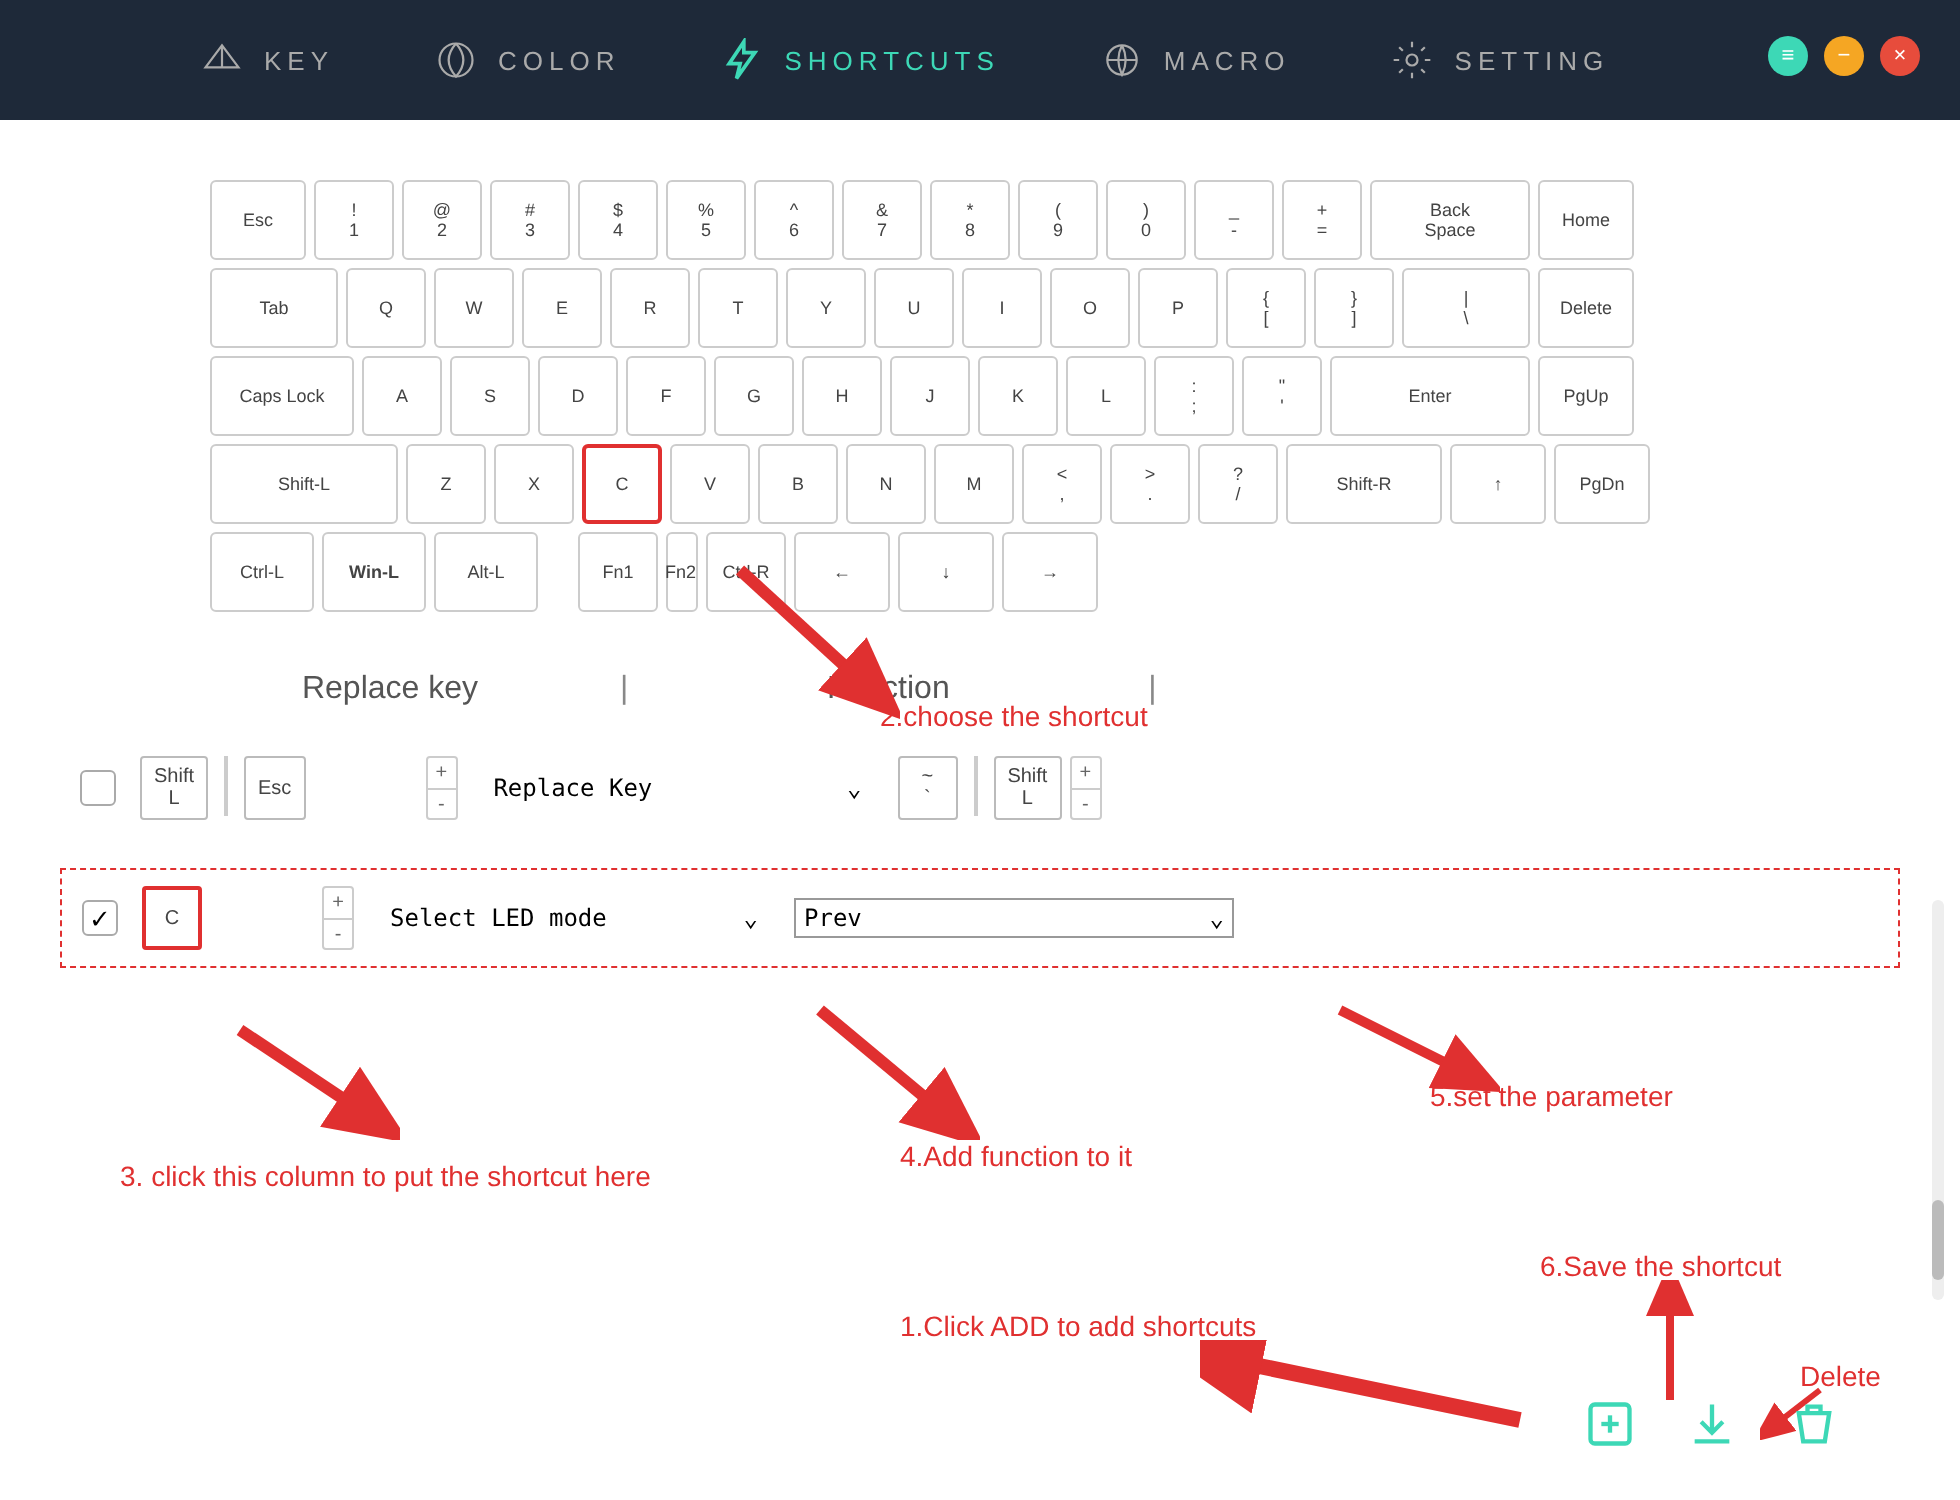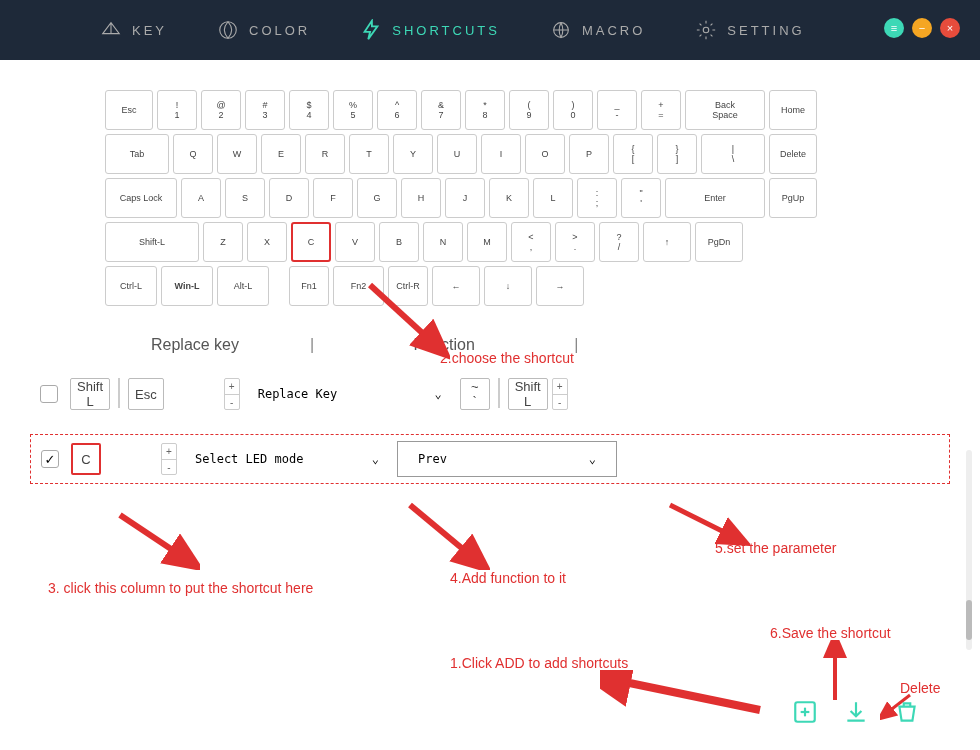--- a/index.html
+++ b/index.html
@@ -28,30 +28,30 @@
   .col-headers { display: flex; margin: 30px 0 15px 100px; color: #555; font-size: 16px; }
   .col-h { text-align: center; }
   .col-sep { color: #888; padding: 0 20px; }
 
   
   .rows-area { margin: 0 30px 0 30px; position: relative; }
   .row { display: flex; align-items: center; height: 50px; padding: 5px 0 5px 10px; }
   .row.selected { border: 1px dashed #e03030; }
   .chk { width: 18px; height: 18px; border: 1px solid #aaa; border-radius: 3px; margin-right: 12px; display: flex; align-items: center; justify-content: center; cursor: pointer; font-size: 13px; }
   .keycell { display: flex; gap: 4px; }
-  .mini-key { border: 1px solid #bbb; border-radius: 2px; min-width: 30px; height: 32px; display: flex; flex-direction: column; align-items: center; justify-content: center; font-size: 13px; padding: 0 6px; color: #444; }
+  .mini-key { border: 1px solid #bbb; border-radius: 2px; min-width: 30px; height: 32px; display: flex; flex-direction: column; align-items: center; justify-content: center; font-size: 10px; padding: 0 6px; color: #444; }
   .mini-key.red { border: 2px solid #e03030; }
   .bar { width: 2px; height: 30px; background: #ccc; margin: 0 4px; }
   .plusminus { display: flex; flex-direction: column; border: 1px solid #ccc; border-radius: 2px; width: 16px; height: 32px; margin-left: 60px; }
   .plusminus div { flex: 1; text-align: center; font-size: 10px; line-height: 15px; cursor: pointer; color: #666; }
   .plusminus div:first-child { border-bottom: 1px solid #ccc; }
   .func-select { margin-left: 10px; width: 200px; height: 30px; display: flex; align-items: center; justify-content: space-between; font-family: monospace; font-size: 12px; padding: 0 8px; cursor: pointer; }
   .chev { font-size: 12px; }
   .param-area { margin-left: 10px; }
-  .param-select { border: 1px solid #999; width: 220px; height: 36px; display: flex; align-items: center; justify-content: space-between; padding: 0 20px; font-family: monospace; font-size: 12px; cursor: pointer; }
+  .param-select { border: 1px solid #999; width: 220px; height: 20px; display: flex; align-items: center; justify-content: space-between; padding: 0 4px; font-family: monospace; font-size: 12px; cursor: pointer; }
 
   
   .anno { position: absolute; color: #e03030; font-size: 14px; pointer-events: none; }
 
   
   .arrow { position: absolute; pointer-events: none; }
 
   
   .bottom-icons { position: absolute; right: 60px; bottom: 25px; display: flex; gap: 25px; }
   .btm-icon { width: 26px; height: 26px; display: flex; align-items: center; justify-content: center; cursor: pointer; }
@@ -301,41 +301,44 @@
         <div class="bot">,</div>
       </div>
       <div class="key" style="width: 40px;">
         <div class="top">&gt;</div>
         <div class="bot">.</div>
       </div>
       <div class="key" style="width: 40px;">
         <div class="top">?</div>
         <div class="bot">/</div>
       </div>
+      <div class="key" style="width: 78px;">
+        <div class="bot">Shift-R</div>
+      </div>
       <div class="key" style="width: 48px;">
         <div class="bot">↑</div>
       </div>
       <div class="key" style="width: 48px;">
         <div class="bot">PgDn</div>
       </div>
     </div>
   <div class="kb-row" id="kb-row5">
       <div class="key" style="width: 52px;">
         <div class="bot">Ctrl-L</div>
       </div>
       <div class="key" style="width: 52px; font-weight: bold;">
         <div class="bot">Win-L</div>
       </div>
       <div class="key" style="width: 52px;">
         <div class="bot">Alt-L</div>
       </div>
       <div class="key" style="width: 40px; margin-left: 16px;">
         <div class="bot">Fn1</div>
       </div>
-      <div class="key" style="width: 51px;">
+      <div class="key" style="width: 16px; align-items: flex-end;">
         <div class="bot">Fn2</div>
       </div>
       <div class="key" style="width: 40px;">
         <div class="bot">Ctrl-R</div>
       </div>
       <div class="key" style="width: 48px;">
         <div class="bot">←</div>
       </div>
       <div class="key" style="width: 48px;">
         <div class="bot">↓</div>
@@ -413,21 +416,21 @@
       <div class="param-area">
         <div class="param-select">
           <span>Prev</span>
           <span class="chev">⌄</span>
         </div>
       </div>
     </div>
   </div>
 
 <div class="anno" style="left:440px; top:350px;">2.choose the shortcut</div>
-<div class="anno" style="left:48px; top:580px;">3. click this column to put the shortcut here</div>
+<div class="anno" style="left:60px; top:580px;">3. click this column to put the shortcut here</div>
 <div class="anno" style="left:450px; top:570px;text-align:right;">4.Add function to it</div>
 <div class="anno" style="left:715px; top:540px;">5.set the parameter</div>
 <div class="anno" style="left:450px; top:655px;">1.Click ADD to add shortcuts</div>
 <div class="anno" style="left:770px; top:625px;">6.Save the shortcut</div>
 <div class="anno" style="left:900px; top:680px;">Delete</div>
 
 <svg class="arrow" style="left:360px; top:280px;" width="90" height="80">
   <defs>
       <marker id="ah1" markerWidth="10" markerHeight="10" refX="2" refY="3" orient="auto">
         <path d="M0,0 L0,6 L7,3 z" fill="#e03030"></path>

